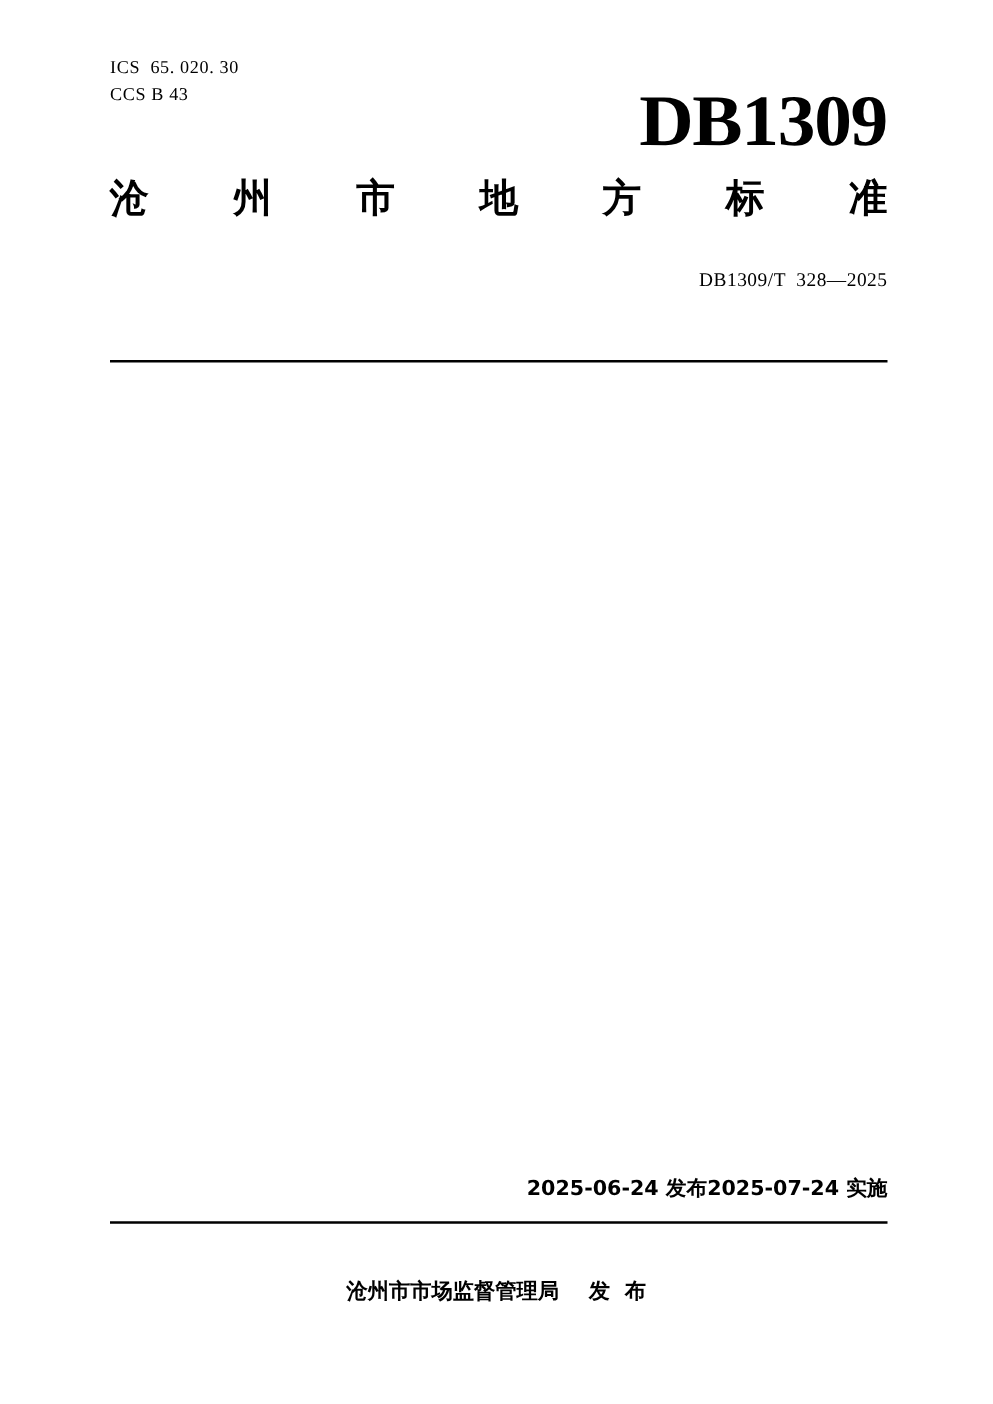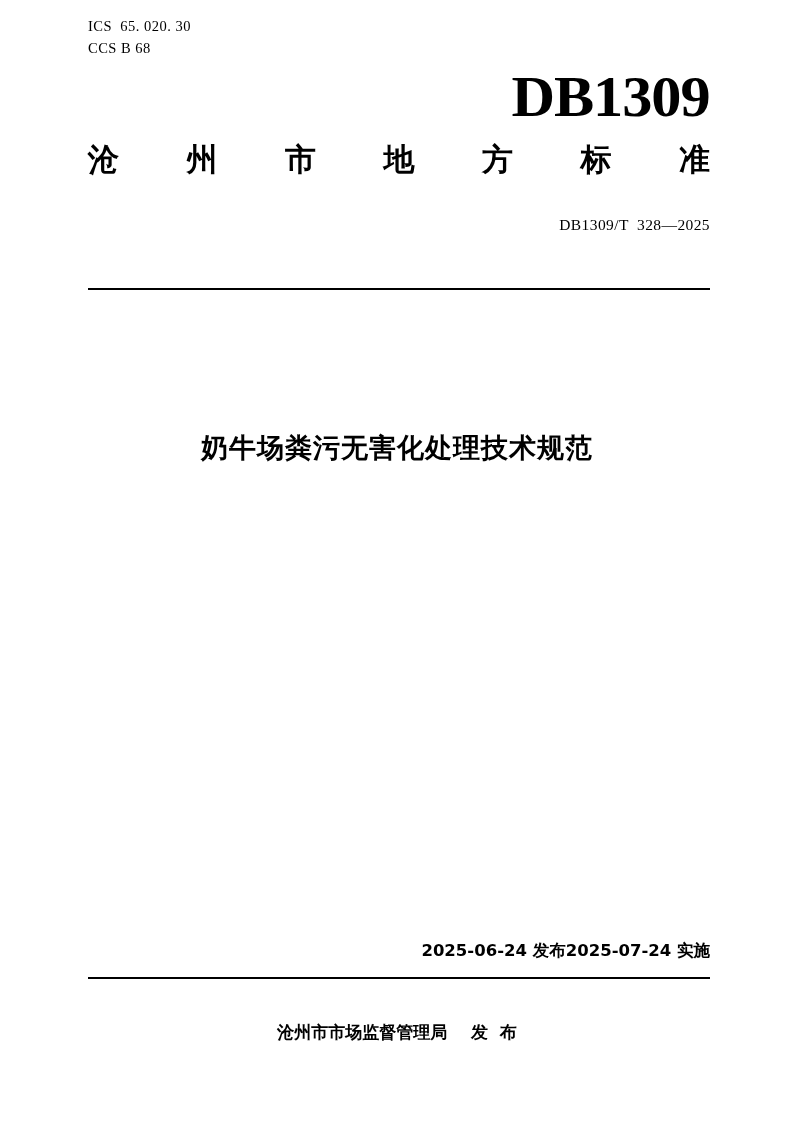--- a/index.html
+++ b/index.html
@@ -21,21 +21,21 @@
     left: 0;
     top: 0;
     width: 794px;
     height: 1123px;
   }
 
   
   .codes {
     position: absolute;
     left: 88px;
-    top: 16px;
+    top: 44px;
     line-height: 1.5;
   }
   .code-line {
     font-family: "Liberation Serif", "DejaVu Serif", serif;
     font-size: 14.5px;
     letter-spacing: 0.5px;
     white-space: pre;
   }
 
   
@@ -138,40 +138,39 @@
     white-space: pre;
   }
 </style>
 </head>
 <body>
 
 <div class="page">
 
   <div class="codes">
     <div class="code-line">ICS  65. 020. 30</div>
-    <div class="code-line">CCS B 68</div>
+    <div class="code-line">CCS B 43</div>
   </div>
 
   <div class="db-mark">DB1309</div>
 
   <div class="std-title">
     <span>沧</span>
     <span>州</span>
     <span>市</span>
     <span>地</span>
     <span>方</span>
     <span>标</span>
     <span>准</span>
   </div>
 
   <div class="std-number">DB1309/T  328—2025</div>
 
   <div class="rule-top"></div>
 
-  <div class="doc-name">奶牛场粪污无害化处理技术规范</div>
 
   <div class="dates">
     <span>2025-06-24 发布</span>
     <span>2025-07-24 实施</span>
   </div>
 
   <div class="rule-bottom"></div>
 
   <div class="issuer">沧州市市场监督管理局    发  布</div>
 

